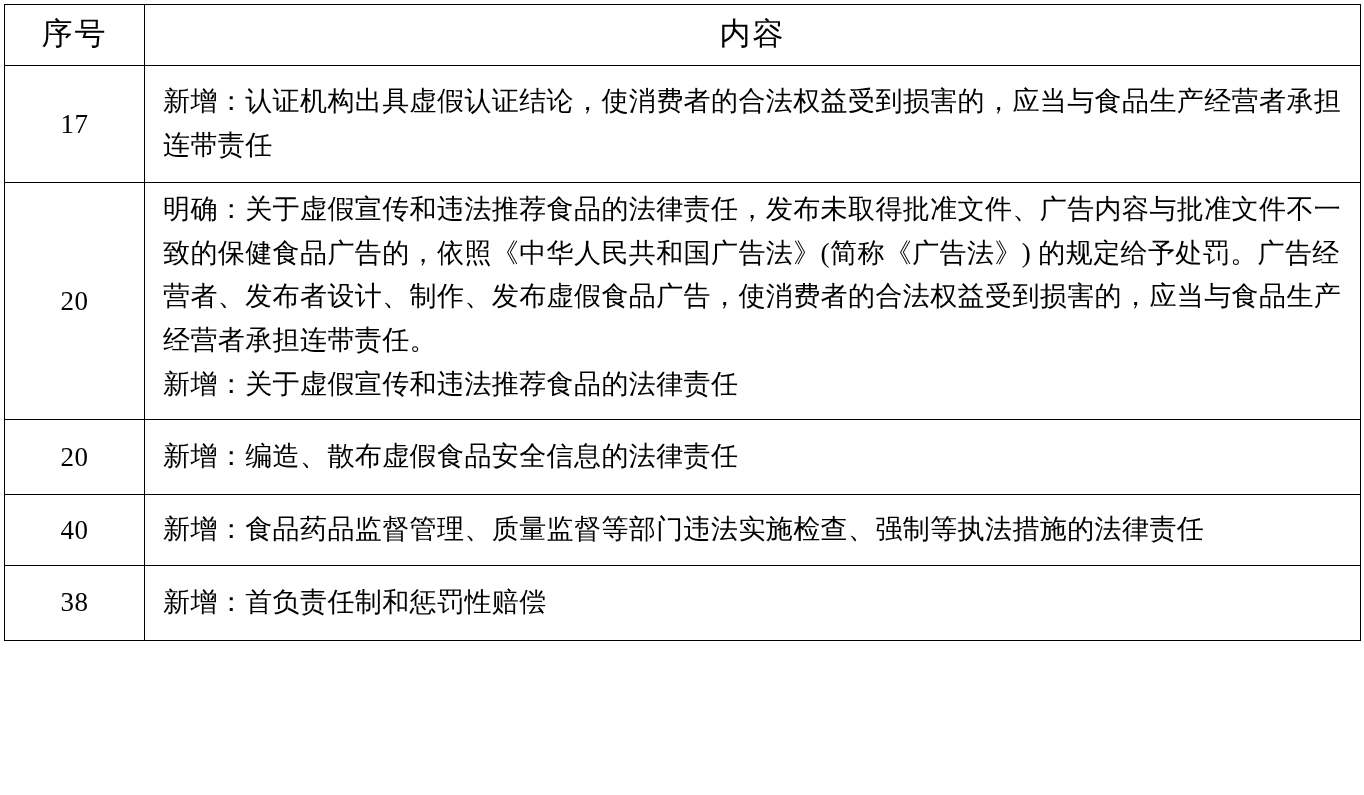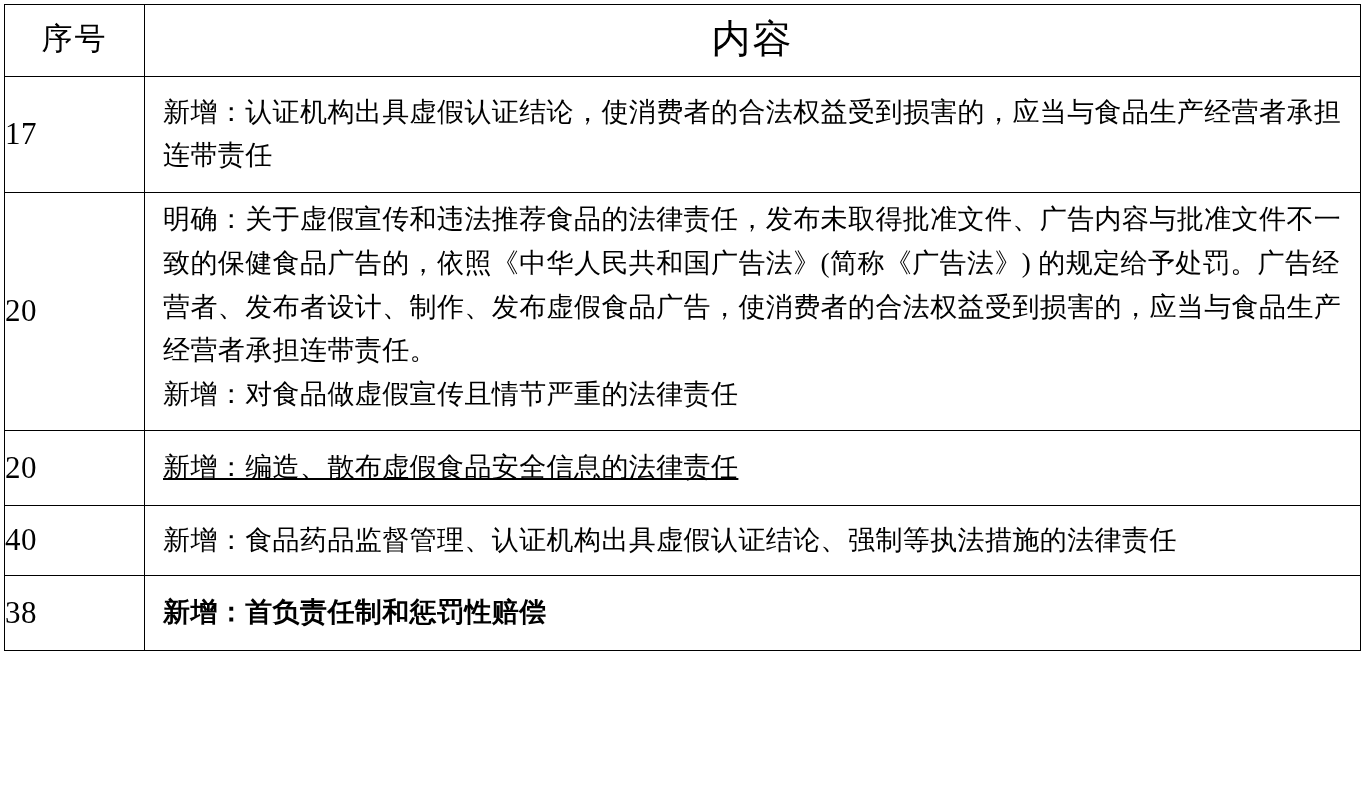--- a/index.html
+++ b/index.html
@@ -35,48 +35,48 @@
 
   thead th.head-no,
   thead th.head-content {
     text-align: center;
     font-size: 31px;
     line-height: 1.3;
     padding: 9px 0 11px 0;
     letter-spacing: 2px;
   }
   thead th.head-content {
-    font-size: 39px;
+    font-size: 31px;
   }
 
   td.cell-no {
-    text-align: left;
-    font-size: 31px;
+    text-align: center;
+    font-size: 27px;
     padding: 0;
     letter-spacing: 0.5px;
   }
   td.cell-content {
     text-align: left;
     font-size: 27px;
     line-height: 1.62;
     padding: 12px 16px 12px 18px;
     letter-spacing: 0.4px;
   }
   td.cell-content p {
     margin: 0;
     text-indent: 0;
   }
   td.cell-content p + p {
     margin-top: 0;
   }
   .row-17 td.cell-content { padding-top: 14px; padding-bottom: 14px; }
   .row-18 td.cell-content { padding-top: 5px; padding-bottom: 13px; }
-  .row-19 td.cell-content { padding-top: 15px; padding-bottom: 15px; text-decoration: underline; }
+  .row-19 td.cell-content { padding-top: 15px; padding-bottom: 15px; }
   .row-20 td.cell-content { padding-top: 13px; padding-bottom: 13px; }
-  .row-21 td.cell-content { padding-top: 15px; padding-bottom: 15px; font-weight: bold; }
+  .row-21 td.cell-content { padding-top: 15px; padding-bottom: 15px; }
 </style>
 </head>
 <body>
 
 <div class="table-wrap">
   <table class="content-table">
     <colgroup>
       <col class="col-no">
       <col class="col-content">
     </colgroup>
@@ -90,33 +90,33 @@
       <tr class="row-17">
         <td class="cell-no">17</td>
         <td class="cell-content">
           <p>新增：认证机构出具虚假认证结论，使消费者的合法权益受到损害的，应当与食品生产经营者承担连带责任</p>
         </td>
       </tr>
       <tr class="row-18">
         <td class="cell-no">20</td>
         <td class="cell-content">
           <p>明确：关于虚假宣传和违法推荐食品的法律责任，发布未取得批准文件、广告内容与批准文件不一致的保健食品广告的，依照《中华人民共和国广告法》(简称《广告法》) 的规定给予处罚。广告经营者、发布者设计、制作、发布虚假食品广告，使消费者的合法权益受到损害的，应当与食品生产经营者承担连带责任。</p>
-          <p>新增：对食品做虚假宣传且情节严重的法律责任</p>
+          <p>新增：关于虚假宣传和违法推荐食品的法律责任</p>
         </td>
       </tr>
       <tr class="row-19">
         <td class="cell-no">20</td>
         <td class="cell-content">
           <p>新增：编造、散布虚假食品安全信息的法律责任</p>
         </td>
       </tr>
       <tr class="row-20">
         <td class="cell-no">40</td>
         <td class="cell-content">
-          <p>新增：食品药品监督管理、认证机构出具虚假认证结论、强制等执法措施的法律责任</p>
+          <p>新增：食品药品监督管理、质量监督等部门违法实施检查、强制等执法措施的法律责任</p>
         </td>
       </tr>
       <tr class="row-21">
         <td class="cell-no">38</td>
         <td class="cell-content">
           <p>新增：首负责任制和惩罚性赔偿</p>
         </td>
       </tr>
     </tbody>
   </table>

